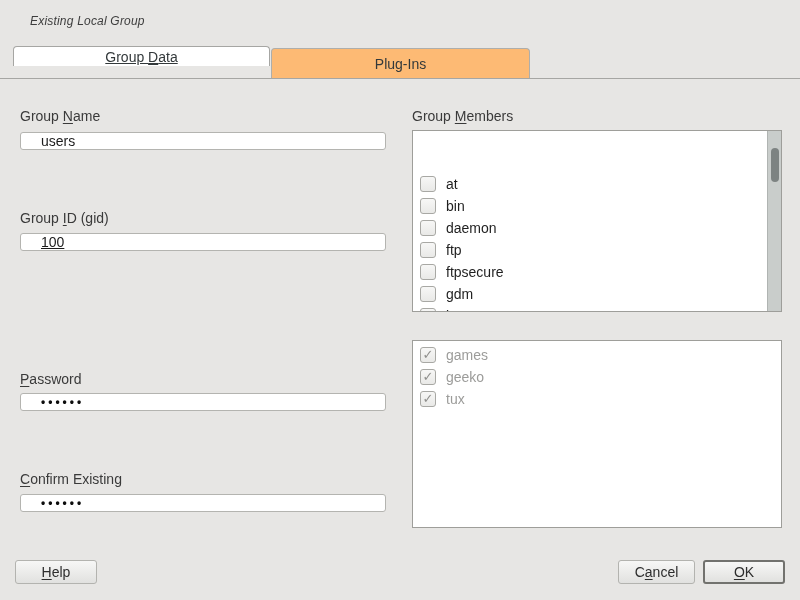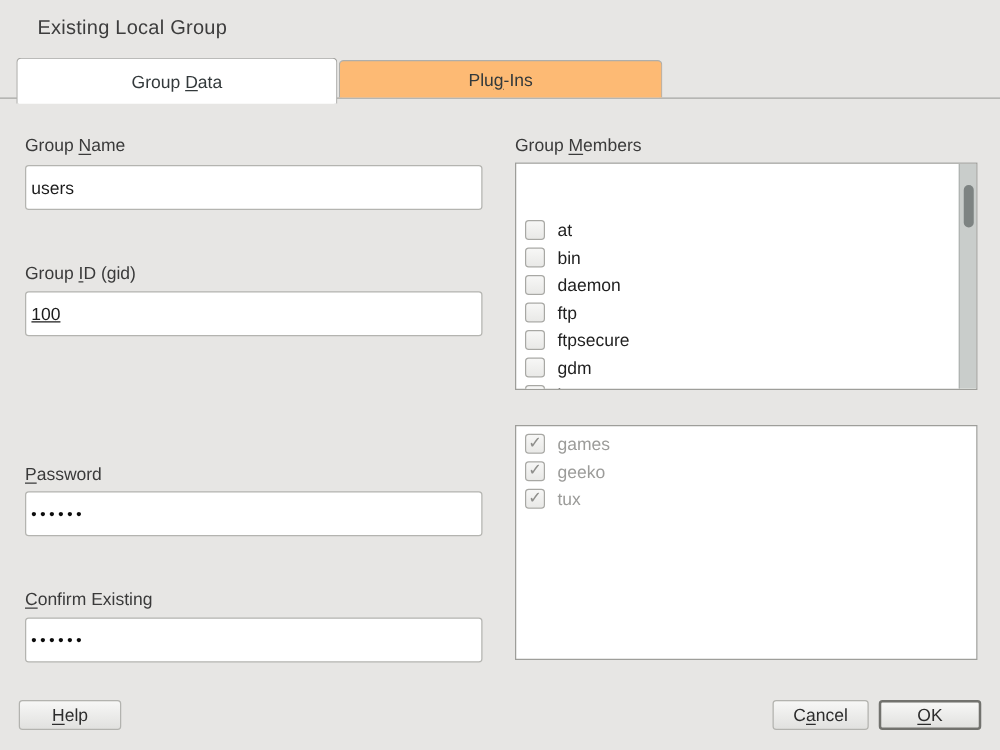--- a/index.html
+++ b/index.html
@@ -10,56 +10,57 @@
     background: #e7e6e4;
     font-family: "Liberation Sans", "DejaVu Sans", sans-serif;
     color: #2f2f2f;
     overflow: hidden;
   }
   .abs { position: absolute; }
 
   
   .dlg-title {
     left: 30px; top: 14px;
-    font-size: 16px; color: #3d3d3d; letter-spacing: 0.2px;
+    font-size: 12px; color: #3d3d3d; letter-spacing: 0.2px; font-style: italic;
   }
 
   
   .tab-line {
     left: 0; top: 78px; width: 800px; height: 1px;
     background: #a6a6a3;
   }
   .tab {
     top: 48px; height: 30px;
     background: #fdba74;
     border: 1px solid #aeaeab; border-bottom: none;
     border-radius: 4px 4px 0 0;
     display: flex; align-items: center; justify-content: center;
     font-size: 14px; color: #33393b;
     z-index: 1;
   }
   .tab.active {
-    top: 46px; height: 37px;
+    top: 46px; height: 20px;
     background: #ffffff;
     border: 1px solid #a6a6a3; border-bottom: none;
     z-index: 3;
+    text-decoration: underline;
   }
   .mn { text-decoration: underline; text-underline-offset: 2px; }
 
   
   .field-label {
     left: 20px; font-size: 14px; color: #3a3a3a; height: 17px;
   }
   .text-input {
-    left: 20px; width: 366px; height: 36px;
+    left: 20px; width: 366px; height: 18px;
     background: #ffffff;
     border: 1px solid #b4b4b0; border-radius: 3px;
     font-family: "Liberation Sans", "DejaVu Sans", sans-serif;
     font-size: 14px; color: #1c1c1c;
-    padding: 0 4px;
+    padding: 0 20px;
     outline: none;
   }
   .text-input.pw {
     font-size: 12px; letter-spacing: 3px; color: #0c0c0c; font-weight: bold;
   }
 
   
   .list-box {
     left: 412px; width: 370px;
     background: #ffffff;

